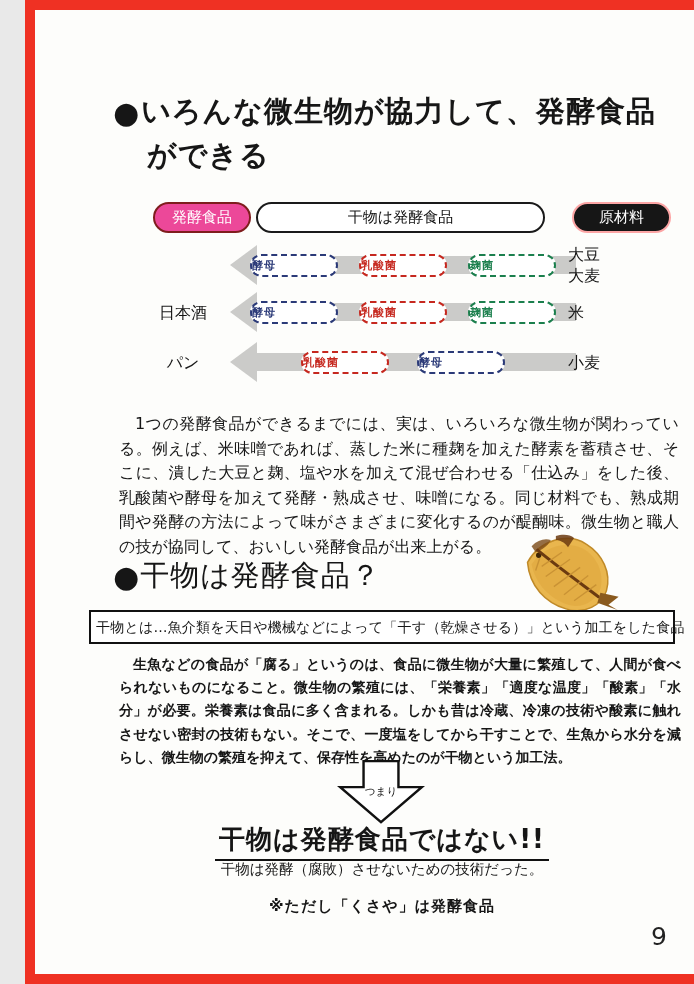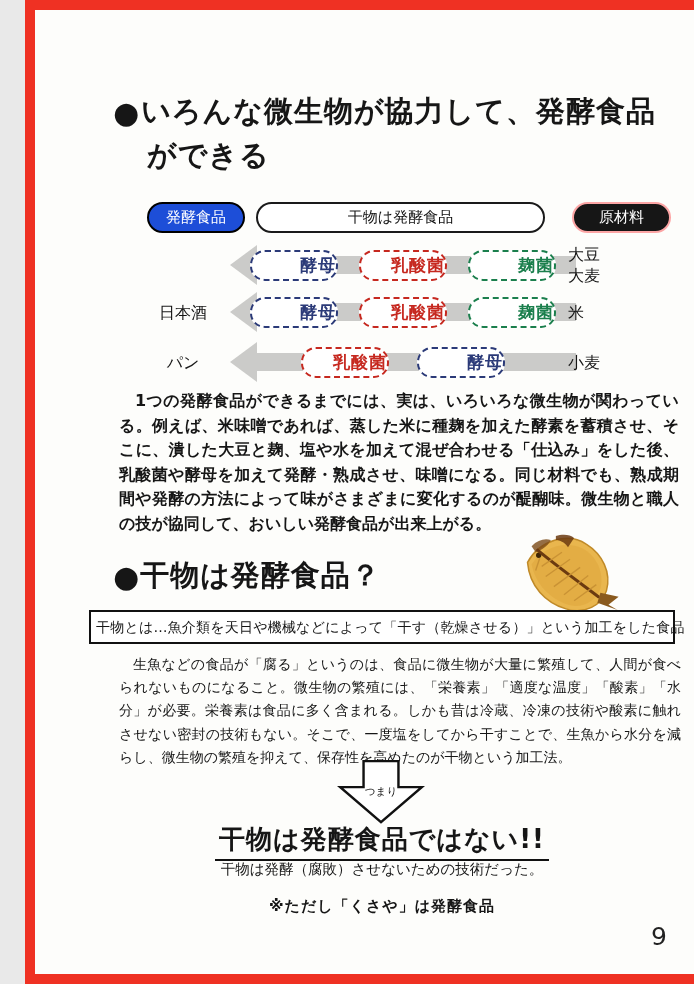--- a/index.html
+++ b/index.html
@@ -17,49 +17,49 @@
   .abs{position:absolute;}
 
   
   .h1{left:78px;top:80px;font-size:29px;font-weight:600;letter-spacing:1px;line-height:42px;}
   .h1 .bullet{font-size:30px;vertical-align:-2px;margin-right:1px;}
   .h1 .line2{padding-left:34px;}
 
   
   .diagram{left:100px;top:192px;width:545px;height:195px;font-size:16px;}
   .dg-pill{position:absolute;height:31px;line-height:27px;text-align:center;border-radius:16px;font-size:15px;}
-  .dg-left{left:12px;width:98px;background:#1d4ed8;color:#fff;border:2px solid #000000;}
+  .dg-left{left:18px;width:98px;background:#ec4899;color:#fff;border:2px solid #7f1d1d;}
   .dg-center{left:121px;width:289px;background:#fff;color:#111;border:2px solid #1a1a1a;}
   .dg-right{left:437px;width:99px;background:#161616;color:#fff;border:2px solid #fca5a5;}
 
   .d-row{position:absolute;left:0;width:545px;}
   .row0{top:34px;height:58px;}
   .row1{top:86px;height:48px;}
   .row2{top:136px;height:48px;}
 
   .food{position:absolute;left:2px;top:50%;transform:translateY(-50%);width:92px;text-align:center;line-height:21px;}
   .material{position:absolute;left:433px;top:50%;transform:translateY(-50%);line-height:21px;text-align:left;white-space:nowrap;}
 
   .arrow{position:absolute;left:95px;top:50%;transform:translateY(-50%);width:346px;height:40px;}
   .arrow .head{position:absolute;left:0;top:50%;transform:translateY(-50%);width:0;height:0;
     border-top:20px solid transparent;border-bottom:20px solid transparent;border-right:27px solid #cbcbc9;}
   .arrow .shaft{position:absolute;left:25px;right:0;top:50%;transform:translateY(-50%);height:18px;background:#cbcbc9;}
 
   .pills{position:absolute;left:95px;width:346px;top:0;bottom:0;display:flex;align-items:center;}
   .pills.spread{justify-content:space-between;padding:0 20px;}
   .pills.centered{justify-content:center;gap:28px;}
   .pill{display:inline-block;width:88px;padding:2px 0;background:#fff;border:2px dashed currentColor;
-    border-radius:15px;text-align:right;font-size:17px;font-weight:700;letter-spacing:1px;}
+    border-radius:15px;text-align:left;font-size:11px;font-weight:700;letter-spacing:1px;}
 
   
-  .p1{left:84px;top:379px;width:560px;font-size:16px;line-height:24.6px;text-indent:1em;text-align:justify;font-weight:bold;}
-  .p2{left:84px;top:643px;width:562px;font-size:14px;line-height:23.2px;text-indent:1em;text-align:justify;}
+  .p1{left:84px;top:402px;width:560px;font-size:16px;line-height:24.6px;text-indent:1em;text-align:justify;}
+  .p2{left:84px;top:643px;width:562px;font-size:14px;line-height:23.2px;text-indent:1em;text-align:justify;font-weight:bold;}
 
   
-  .h2{left:78px;top:546px;font-size:29px;font-weight:700;letter-spacing:1px;}
+  .h2{left:78px;top:546px;font-size:29px;font-weight:400;letter-spacing:1px;}
   .h2 .bullet{font-size:30px;vertical-align:-2px;}
   .fish{left:474px;top:524px;width:116px;height:86px;}
   .defbox{left:54px;top:600px;width:586px;border:2px solid #111;background:#fff;
     font-size:14px;line-height:20px;padding:5px 5px;white-space:nowrap;letter-spacing:0.2px;}
 
   
   .bigarrow{left:299px;top:750px;width:94px;height:64px;}
   .bigarrow text{font-size:11px;fill:#161616;font-family:"DejaVu Sans","Liberation Sans",sans-serif;}
   .concl{left:0;top:812px;width:694px;text-align:center;}
   .concl span{display:inline-block;font-size:26px;font-weight:600;letter-spacing:1px;

